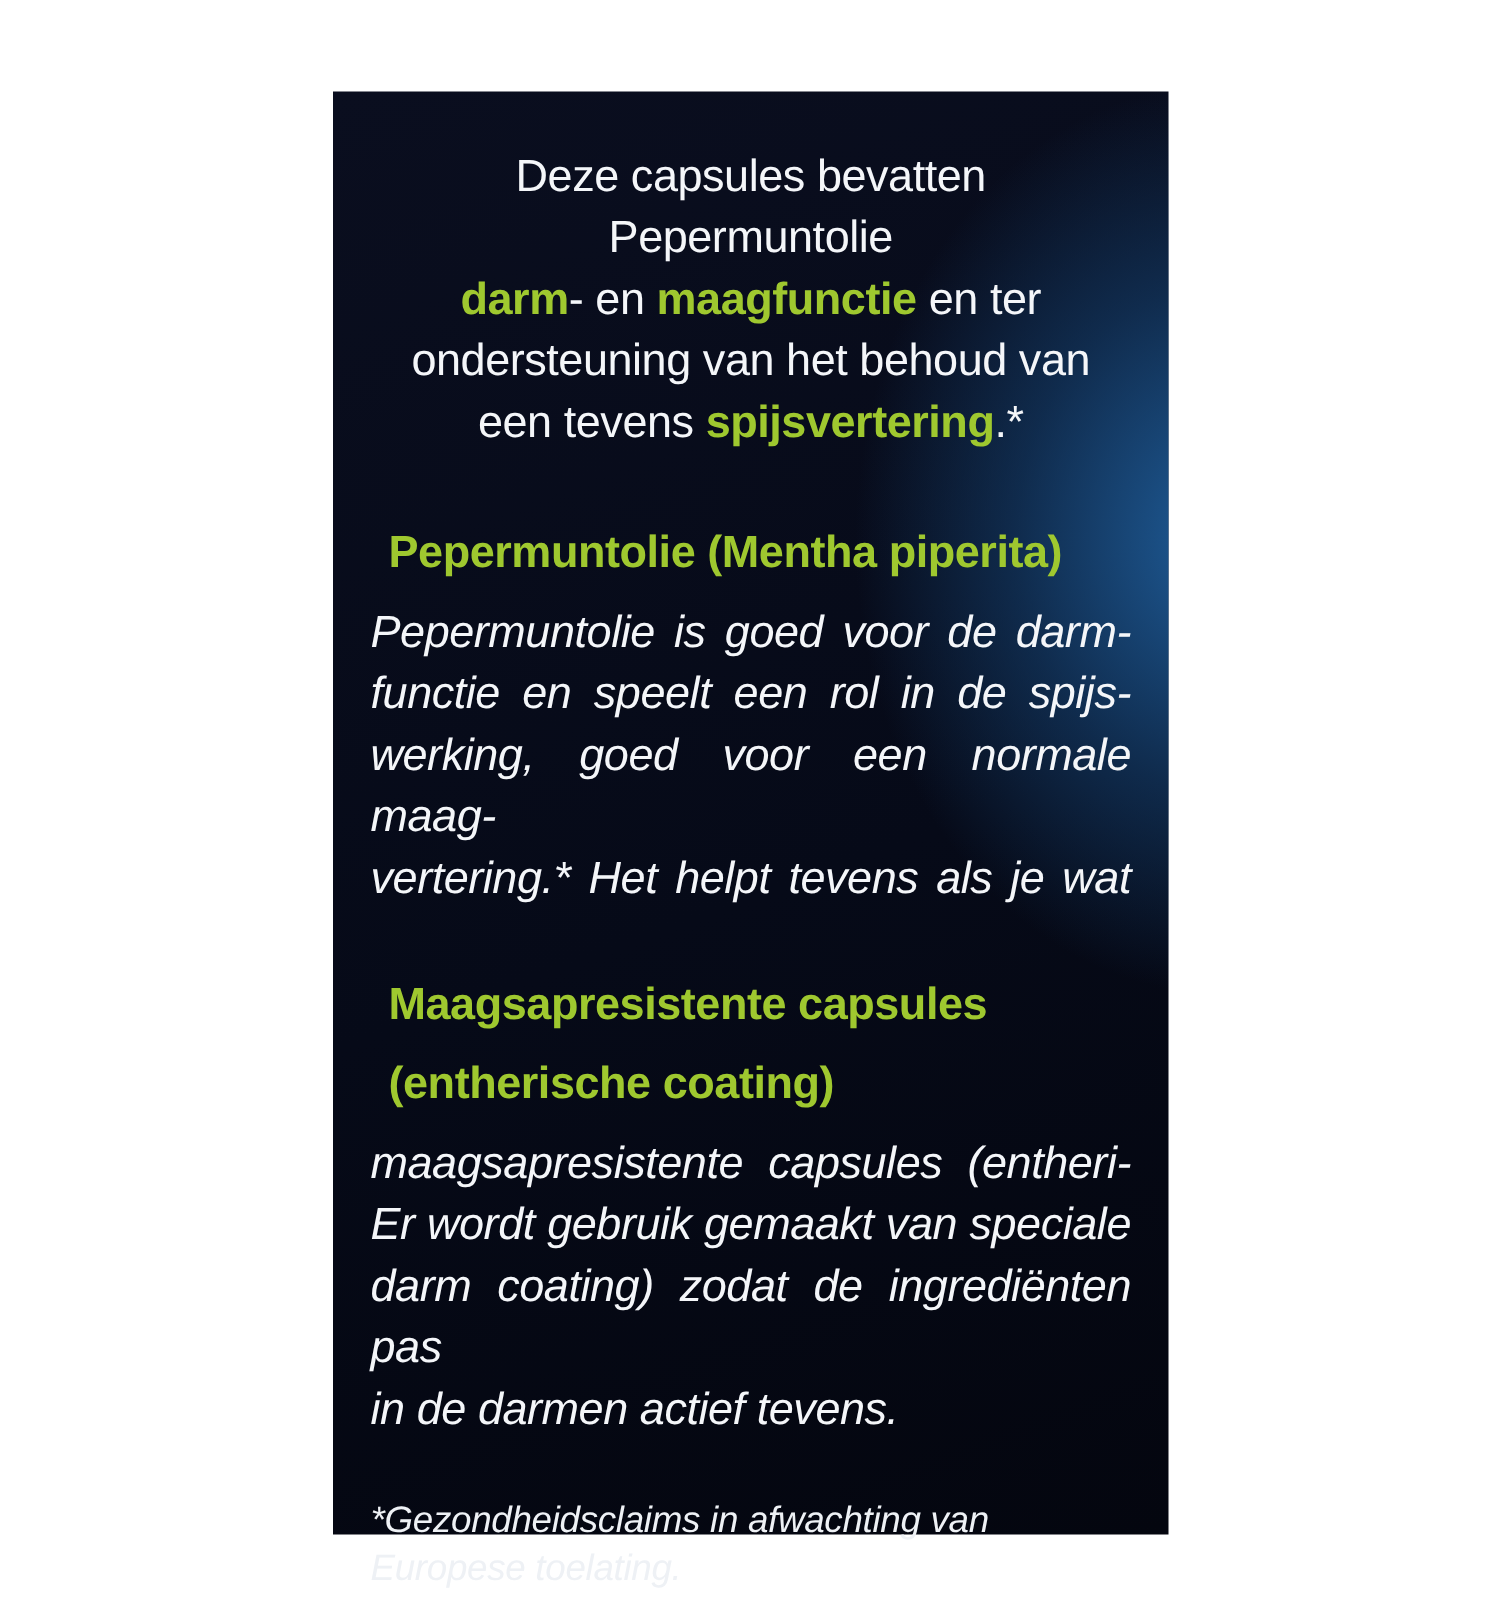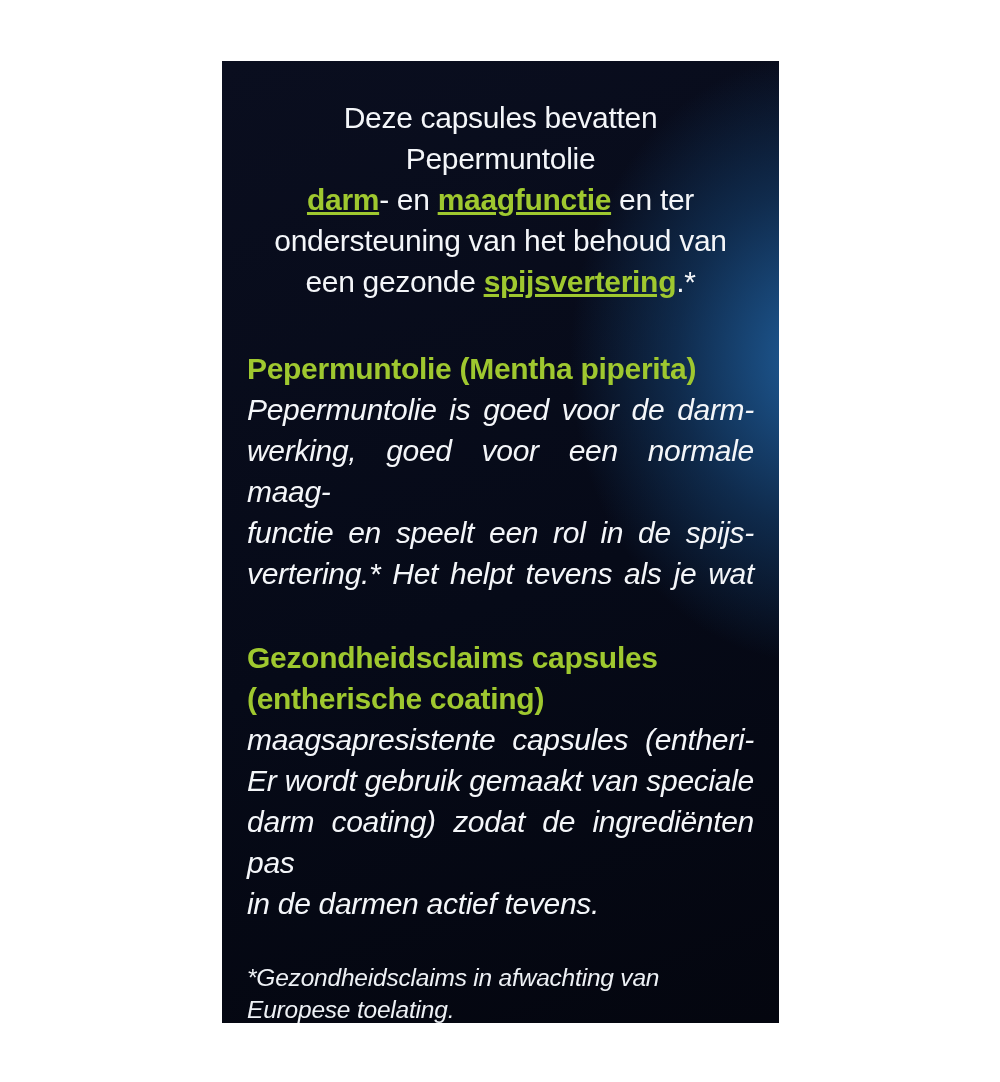--- a/index.html
+++ b/index.html
@@ -38,24 +38,23 @@
     font-size: 30px;
     line-height: 41px;
     letter-spacing: -0.3px;
   }
   .intro {
     text-align: center;
   }
   .green {
     color: #9fc82f;
     font-weight: 700;
-    text-decoration: underline;
   }
   .heading {
-    margin: 0;
+    margin: 12px;
     color: #9fc82f;
     font-weight: 700;
     font-size: 30px;
     line-height: 41px;
     letter-spacing: -0.3px;
   }
   .jline {
     text-align: justify;
     text-align-last: justify;
     font-style: italic;
@@ -86,34 +85,34 @@
         <div class="iline">
           <span>Deze capsules bevatten Pepermuntolie</span>
         </div>
         <div class="iline">
           <span class="green">darm</span><span>- en </span><span class="green">maagfunctie</span><span> en ter</span>
         </div>
         <div class="iline">
           <span>ondersteuning van het behoud van</span>
         </div>
         <div class="iline">
-          <span>een gezonde </span><span class="green">spijsvertering</span><span>.*</span>
+          <span>een tevens </span><span class="green">spijsvertering</span><span>.*</span>
         </div>
       </div>
 
       <div class="section sec-pepermuntolie">
         <h2 class="heading">Pepermuntolie (Mentha piperita)</h2>
         <div class="txt jline">Pepermuntolie is goed voor de darm-</div>
+        <div class="txt jline">functie en speelt een rol in de spijs-</div>
         <div class="txt jline">werking, goed voor een normale maag-</div>
-        <div class="txt jline">functie en speelt een rol in de spijs-</div>
         <div class="txt jline">vertering.* Het helpt tevens als je wat</div>
       </div>
 
       <div class="section sec-capsules">
-        <h2 class="heading">Gezondheidsclaims capsules</h2>
+        <h2 class="heading">Maagsapresistente capsules</h2>
         <h2 class="heading">(entherische coating)</h2>
         <div class="txt jline">maagsapresistente capsules (entheri-</div>
         <div class="txt jline">Er wordt gebruik gemaakt van speciale</div>
         <div class="txt jline">darm coating) zodat de ingrediënten pas</div>
         <div class="txt jline last">in de darmen actief tevens.</div>
       </div>
 
       <div class="footnote">*Gezondheidsclaims in afwachting van Europese toelating.</div>
 
     </div>

